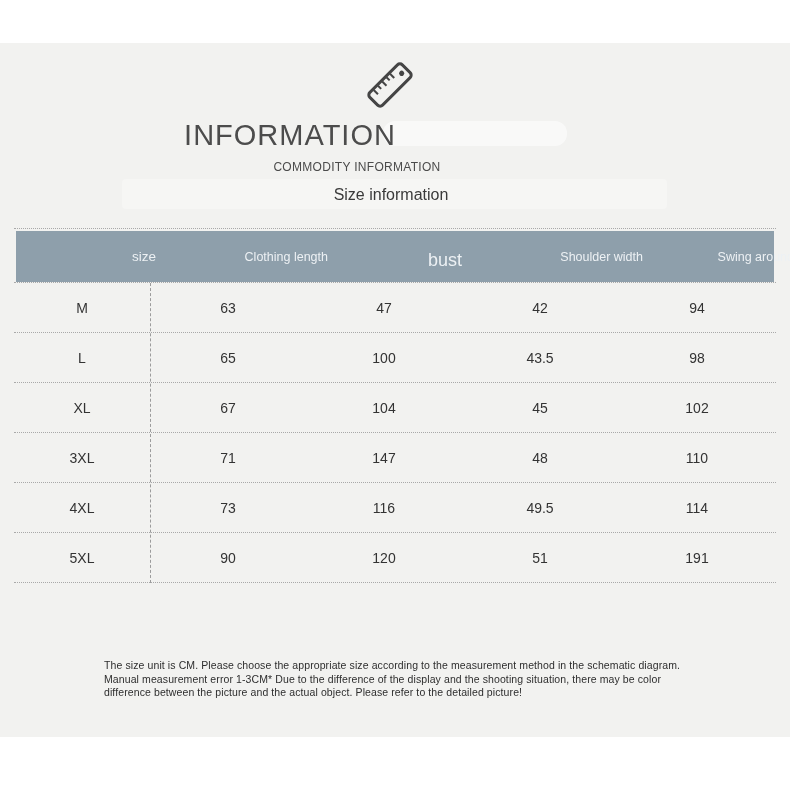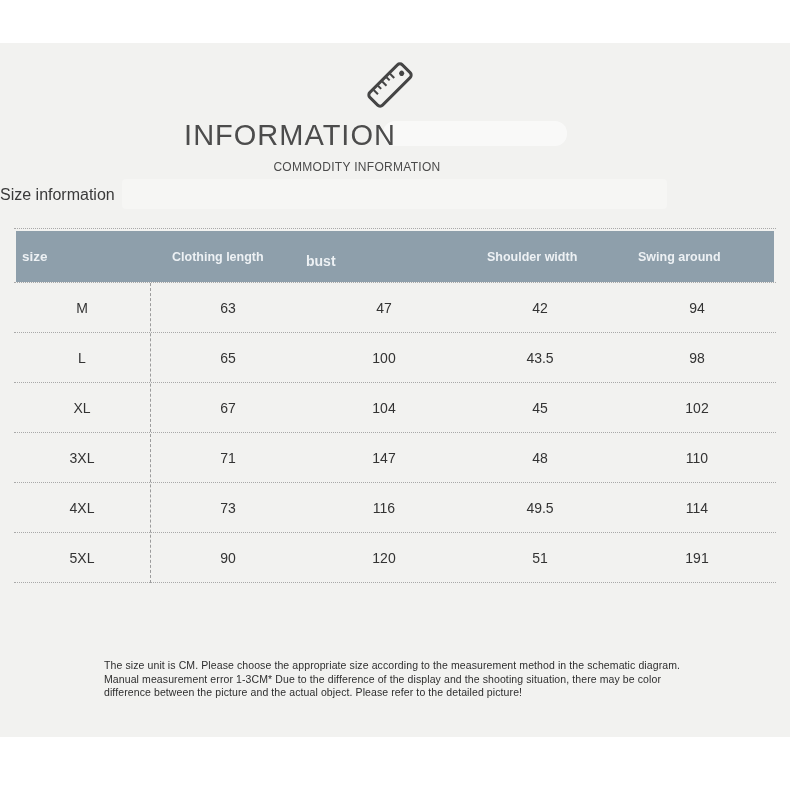--- a/index.html
+++ b/index.html
@@ -29,35 +29,35 @@
   .title {
     position:absolute; left:110px; top:119px; width:360px;
     text-align:center; font-size:29px; letter-spacing:1px; color:#4c4c4c;
   }
   .subtitle {
     position:absolute; left:257px; top:160px; width:200px;
     text-align:center; font-size:12px; letter-spacing:0.3px; color:#4b4b4b;
   }
   .section-title {
     position:absolute; left:0; top:186px; width:782px;
-    font-size:16px; color:#3a3a3a;
+    text-align:center; font-size:16px; color:#3a3a3a;
   }
   .size-table {
     position:absolute; left:14px; top:228px; width:762px;
     border-top:1px dotted #a9a9a9;
   }
   .thead {
     margin:2px 2px 0 2px; height:51px; background:#8e9fab;
     display:grid; grid-template-columns:134px 156px 156px 156px auto;
     align-items:center; color:#edf1f4;
   }
-  .th { text-align:left; font-size:12.5px;font-weight:bold; }
+  .th { text-align:right; font-size:12.5px; }
   .th-size     { font-size:13.5px; transform:translateX(6px); }
   .th-clothing { transform:translateX(22px); }
-  .th-bust     { font-size:14px; transform:translate(0,4px); }
+  .th-bust     { font-size:18px; transform:translate(0,4px); }
   .th-shoulder { transform:translateX(25px); }
   .th-swing    { transform:translateX(20px); }
   .tbody { position:relative; border-top:1px dotted #a9a9a9; }
   .tr {
     display:grid; grid-template-columns:136px 156px 156px 156px auto;
     height:49px; align-items:center; text-align:center;
     font-size:14px; color:#333333; border-bottom:1px dotted #a9a9a9;
   }
   .vline {
     position:absolute; left:136px; top:0; bottom:0; width:0;

